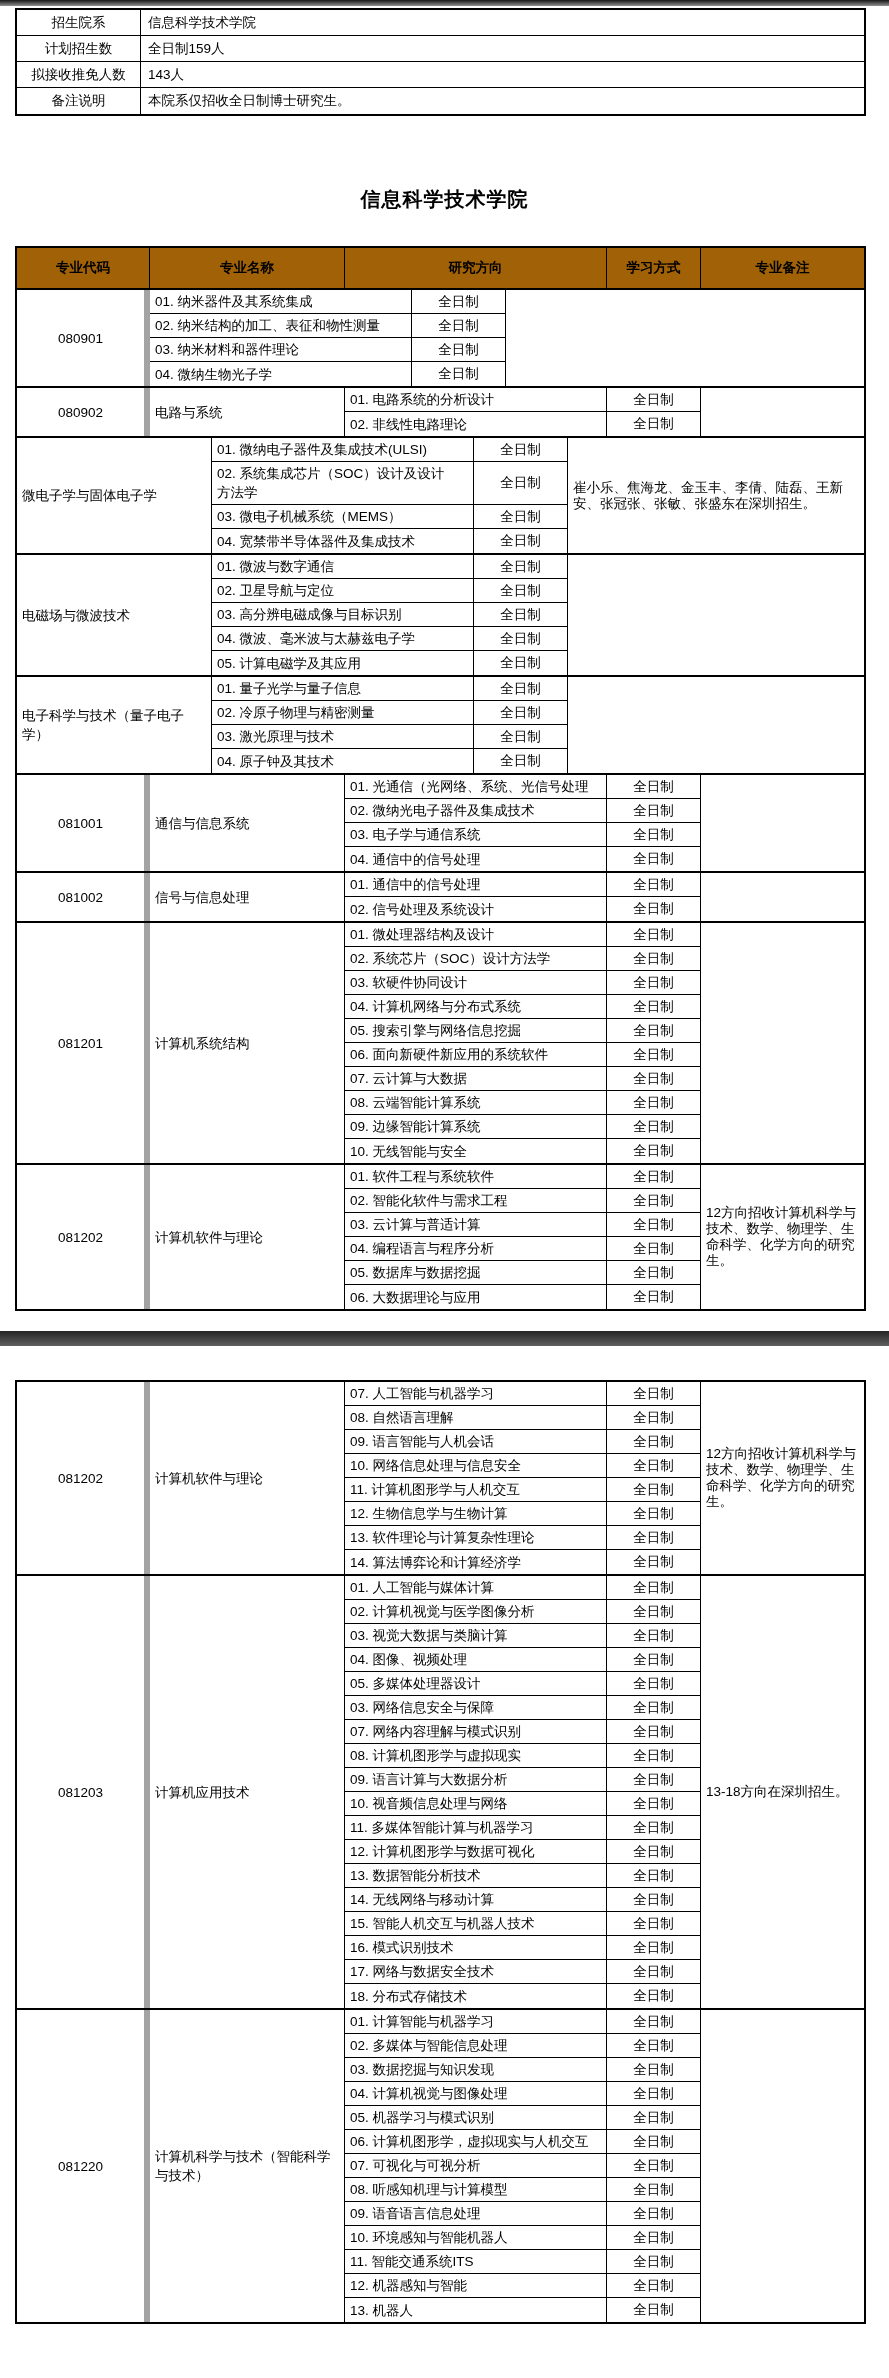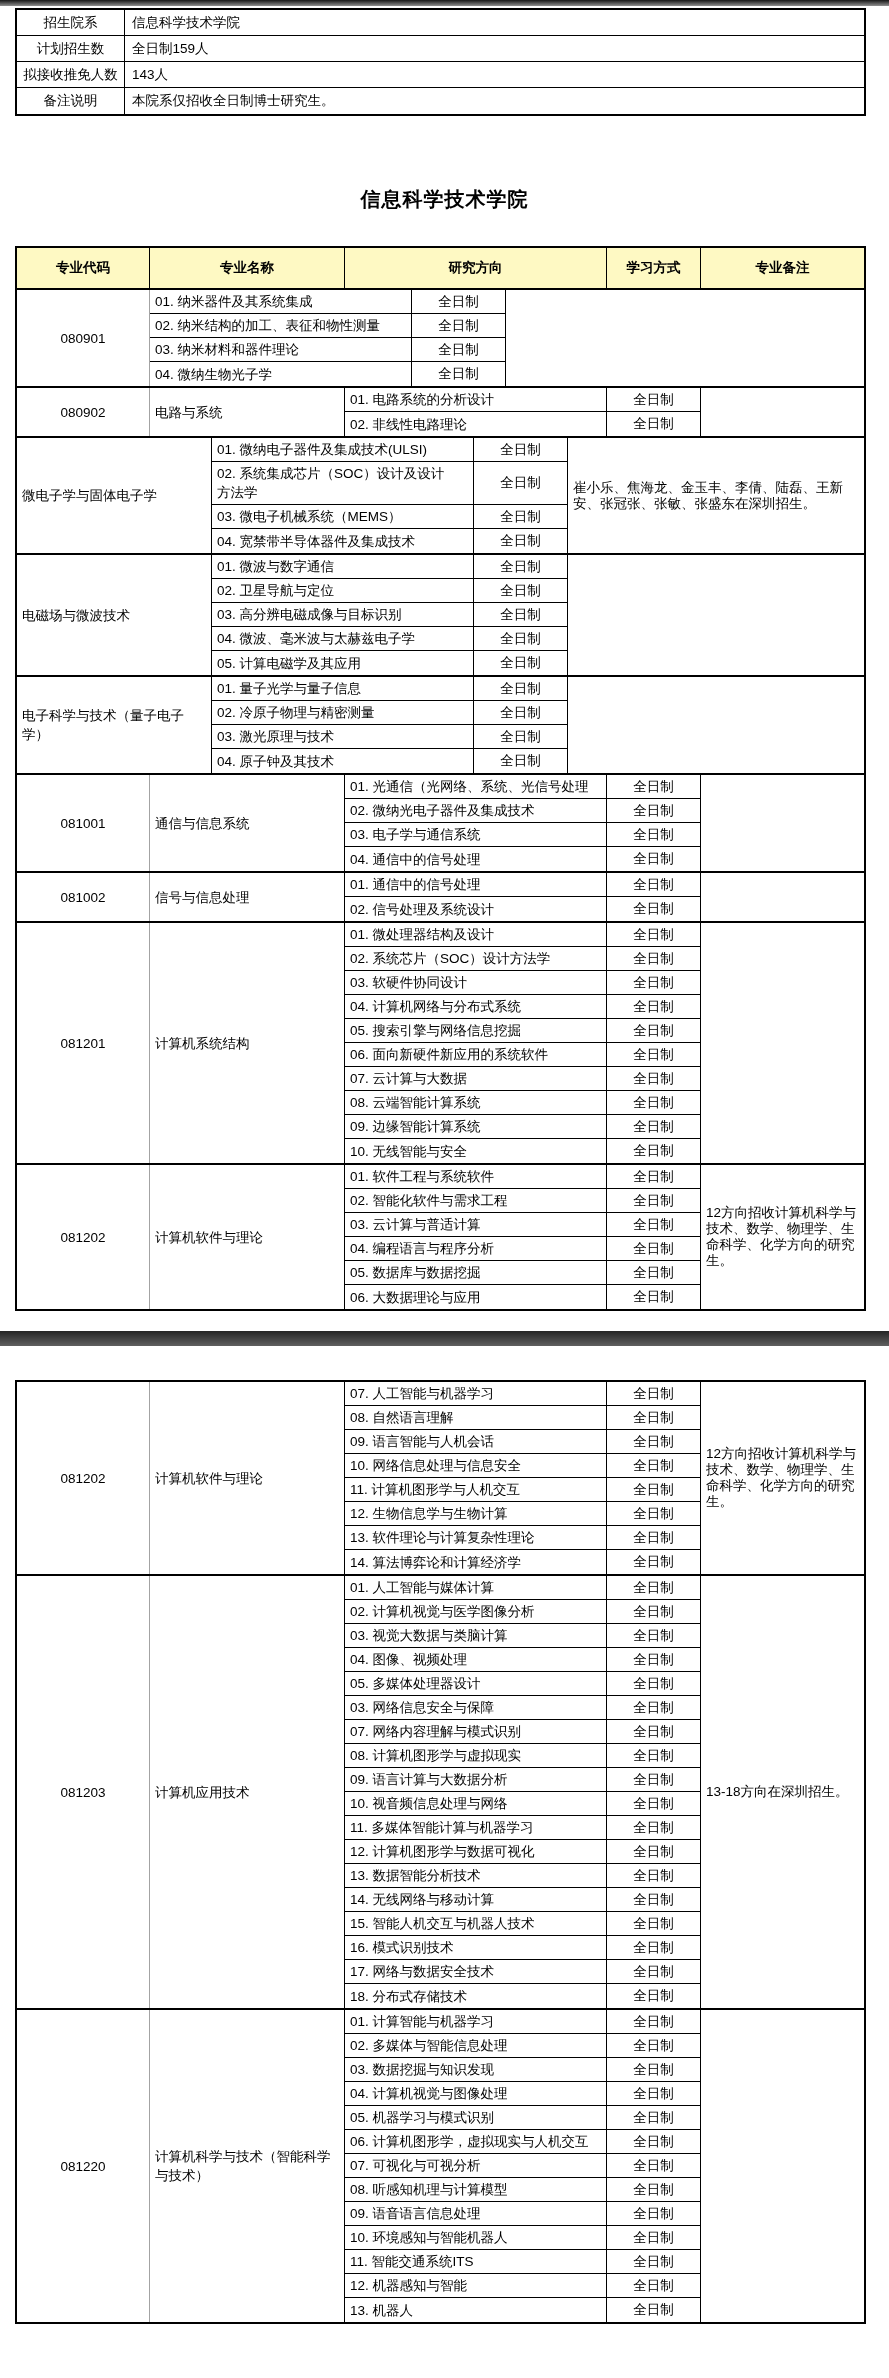--- a/index.html
+++ b/index.html
@@ -10,39 +10,39 @@
     font-family:"Liberation Sans","DejaVu Sans",sans-serif;
   }
   .band{width:889px}
   .top-band{height:6px;background:linear-gradient(#161616,#8f8f8f)}
   .page-separator{height:15px;margin-top:20px;background:linear-gradient(#242424,#606060)}
 
   
   .info-table{width:851px;margin:2px 0 0 15px;border:2px solid #000}
   .info-row{display:flex;min-height:26px;border-bottom:1px solid #000}
   .info-row:last-child{border-bottom:none}
-  .info-label{width:108px;border-right:1px solid #000;display:flex;align-items:center;justify-content:center;font-size:13.5px;text-align:center}
+  .info-label{width:124px;border-right:1px solid #000;display:flex;align-items:center;justify-content:center;font-size:13.5px;text-align:center}
   .info-value{flex:1;display:flex;align-items:center;padding:2px 7px;font-size:13.5px}
 
   .page-title{margin:70px 0 0;text-align:center;font-size:20px;font-weight:bold;letter-spacing:1px}
 
   
   .ptable{width:851px;margin:33px 0 0 15px;border:2px solid #000;font-size:13.5px}
   .table2{margin-top:34px}
-  .header-row{display:flex;height:42px;background:#fef9c3;border-bottom:2px solid #000;font-weight:bold}
+  .header-row{display:flex;height:42px;background:#a16207;border-bottom:2px solid #000;font-weight:bold}
   .hcell{display:flex;align-items:center;justify-content:center;border-right:1px solid #000}
   .h-code{width:133px}
   .h-name{width:195px}
   .h-dir{width:262px}
   .h-mode{width:94px}
   .h-remark{flex:1;border-right:none}
 
   .group{display:flex;border-bottom:2px solid #000}
   .group:last-child{border-bottom:none}
-  .cell.code{width:133px;border-right:1px solid #a3a3a3;display:flex;align-items:center;justify-content:center}
+  .cell.code{width:133px;border-right:6px solid #a3a3a3;display:flex;align-items:center;justify-content:center}
   .cell.name{width:195px;border-right:1px solid #000;display:flex;align-items:center;padding:2px 5px;line-height:19px}
   .dirs{width:356px}
   .dir-row{display:flex;min-height:24px;border-bottom:1px solid #000}
   .dir-row:last-child{border-bottom:none}
   .dir-text{width:262px;border-right:1px solid #000;display:flex;align-items:center;padding:2px 16px 2px 5px;line-height:19px}
   .dir-mode{width:94px;border-right:1px solid #000;display:flex;align-items:center;justify-content:center}
   .cell.remark{flex:1;display:flex;align-items:center;padding:3px 5px;line-height:16px}
 </style>
 </head>
 <body>

